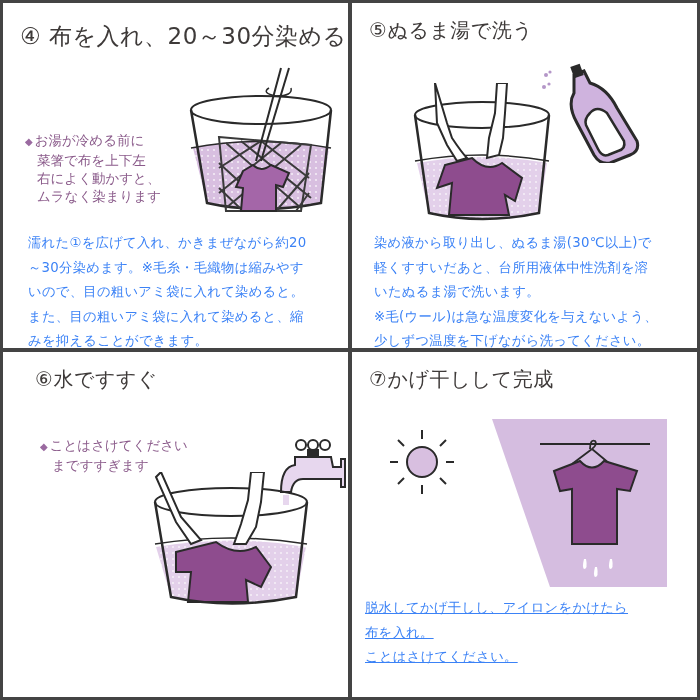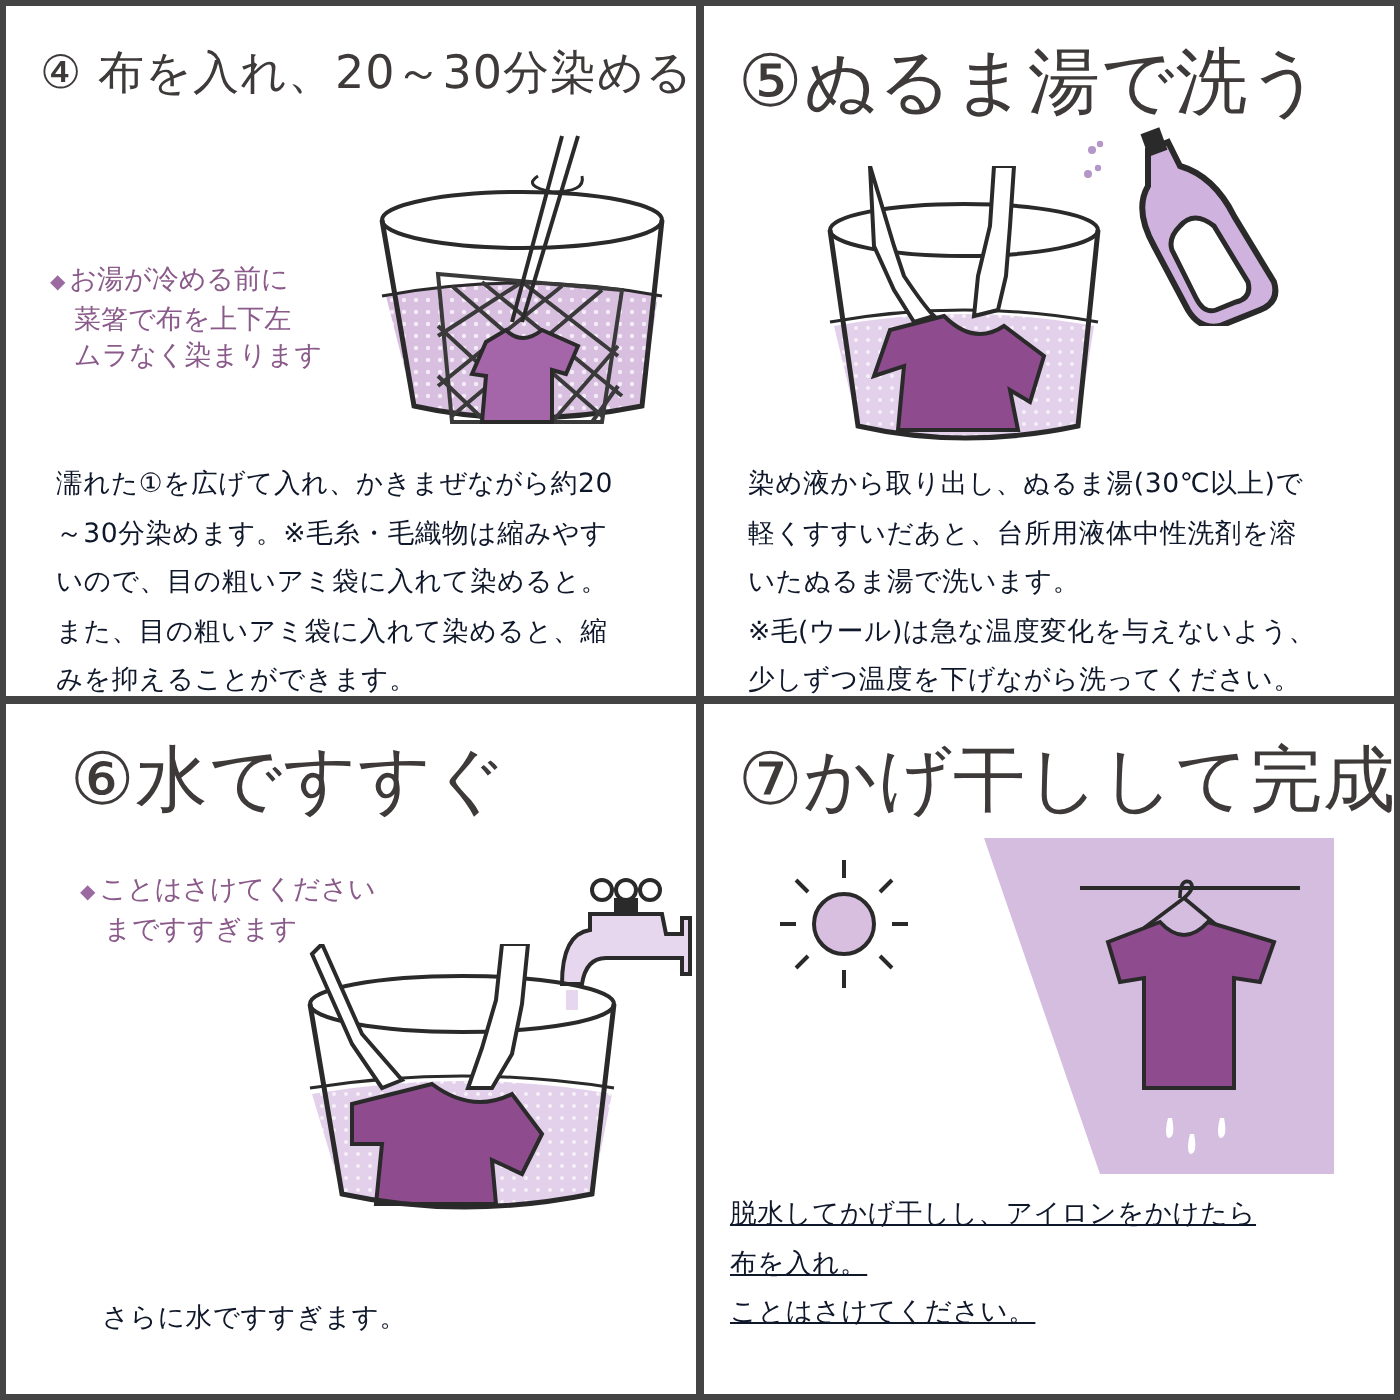--- a/index.html
+++ b/index.html
@@ -9,25 +9,25 @@
            box-sizing:border-box; border:3px solid #444; }
   .vdiv { position:absolute; left:348px; top:0; width:4px; height:700px; background:#444; }
   .hdiv { position:absolute; left:0; top:348px; width:700px; height:4px; background:#444; }
   .panel { position:absolute; width:345px; height:345px; overflow:hidden; }
   .p4 { left:3px; top:3px; }
   .p5 { left:352px; top:3px; }
   .p6 { left:18px; top:352px;border-radius:22px; }
   .p7 { left:352px; top:352px; }
   .title { position:absolute; left:17px; top:18px; font-size:23px; letter-spacing:0.5px;
            color:#3e3a39; white-space:nowrap; }
-  .title.big { font-size:36px; top:14px; }
+  .title.big { font-size:20px; top:14px; }
   .title .num { display:inline-block; }
   .note { position:absolute; font-size:13.5px; line-height:18px; color:#8a5a8a; }
   .note .bullet { color:#9a6aa0; font-size:10px; margin-right:2px; }
-  .body { position:absolute; font-size:13.3px; line-height:24.5px; color:#0f172a; letter-spacing:0.3px; }
+  .body { position:absolute; font-size:13.3px; line-height:24.5px; color:#3b82f6; letter-spacing:0.3px; }
   .p4 .body { left:25px; top:228px; width:320px; }
   .p5 .body { left:22px; top:228px; width:320px; }
   .p6 .body { left:33px; top:296px; width:300px; }
   .p7 .body { left:13px; top:244px; width:320px;text-decoration:underline; }
   svg { position:absolute; }
 </style>
 </head>
 <body>
 
 <div class="frame"></div>
@@ -35,20 +35,21 @@
 <div class="hdiv"></div>
 
 <div class="panel p4">
   <div class="title">
     <span class="num">④</span>
     <span>布を入れ、20～30分染める</span>
   </div>
   <div class="note" style="left:22px; top:128px;">
     <div><span class="bullet">◆</span><span>お湯が冷める前に</span></div>
     <div style="padding-left:12px">菜箸で布を上下左</div>
+    <div style="padding-left:12px">右によく動かすと、</div>
     <div style="padding-left:12px">ムラなく染まります</div>
   </div>
   <svg style="left:178px; top:60px;" width="160" height="160" viewBox="0 0 160 160">
     <defs>
       <pattern id="dots1" width="6" height="6" patternUnits="userSpaceOnUse">
         <rect width="6" height="6" fill="#d8bfe0"></rect>
           <circle cx="3" cy="3" r="1.1" fill="#f4ecf6"></circle>
       </pattern>
     </defs>
     <path d="M12 85 Q80 70 148 85 L140 140 Q80 152 26 140 Z" fill="url(#dots1)"></path>
@@ -145,23 +146,20 @@
     <path d="M10 75 Q85 62 160 75 L150 125 Q85 138 25 125 Z" fill="url(#dots3)"></path>
     <path d="M30 80 L70 70 Q90 85 110 75 L125 95 L115 115 L100 108 L102 130 L42 130 L45 100 L30 100 Z" fill="#8e4c8e" stroke="#2a2a2a" stroke-width="2"></path>
     <ellipse cx="85" cy="30" rx="76" ry="14" fill="none" stroke="#2a2a2a" stroke-width="2"></ellipse>
     <path d="M9 30 L25 125 Q85 138 150 125 L161 30" fill="none" stroke="#2a2a2a" stroke-width="2.5"></path>
     <path d="M9 72 Q85 60 161 72" fill="none" stroke="#2a2a2a" stroke-width="1.5"></path>
     <g stroke="#2a2a2a" stroke-width="2" fill="#fff">
       <path d="M15 0 L35 45 L55 68 L45 72 L30 50 L10 5 Z"></path>
       <path d="M118 0 L115 30 L110 55 L100 72 L88 72 L95 52 L102 28 L105 0 Z"></path>
     </g>
   </svg>
-  <div class="body">
-    <div>さらに水ですすぎます。</div>
-  </div>
 </div>
 
 <div class="panel p7">
   <div class="title big">
     <span class="num">⑦</span><span>かげ干しして完成</span>
   </div>
   <svg style="left:30px; top:70px;" width="80" height="80" viewBox="0 0 80 80">
     <circle cx="40" cy="40" r="15" fill="#d8bfe0" stroke="#2a2a2a" stroke-width="2"></circle>
     <g stroke="#2a2a2a" stroke-width="2">
       <line x1="40" y1="8" x2="40" y2="17"></line>

